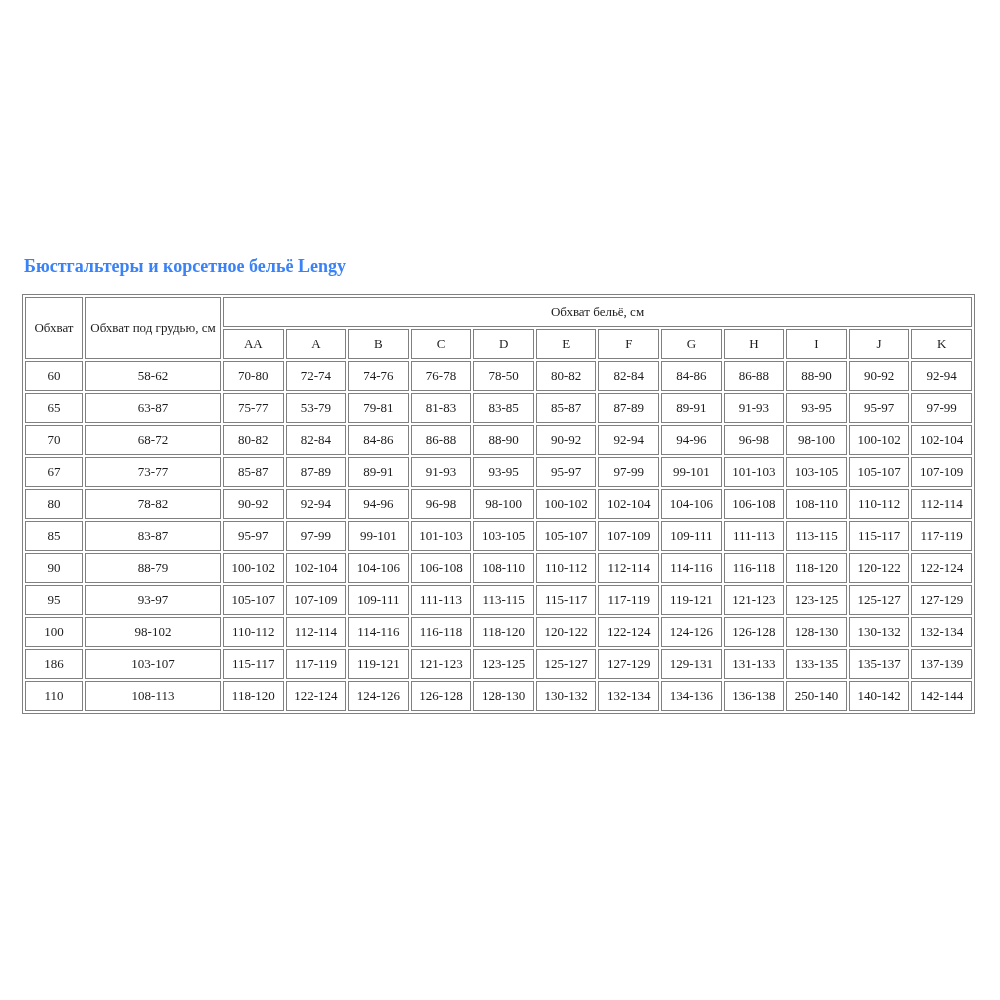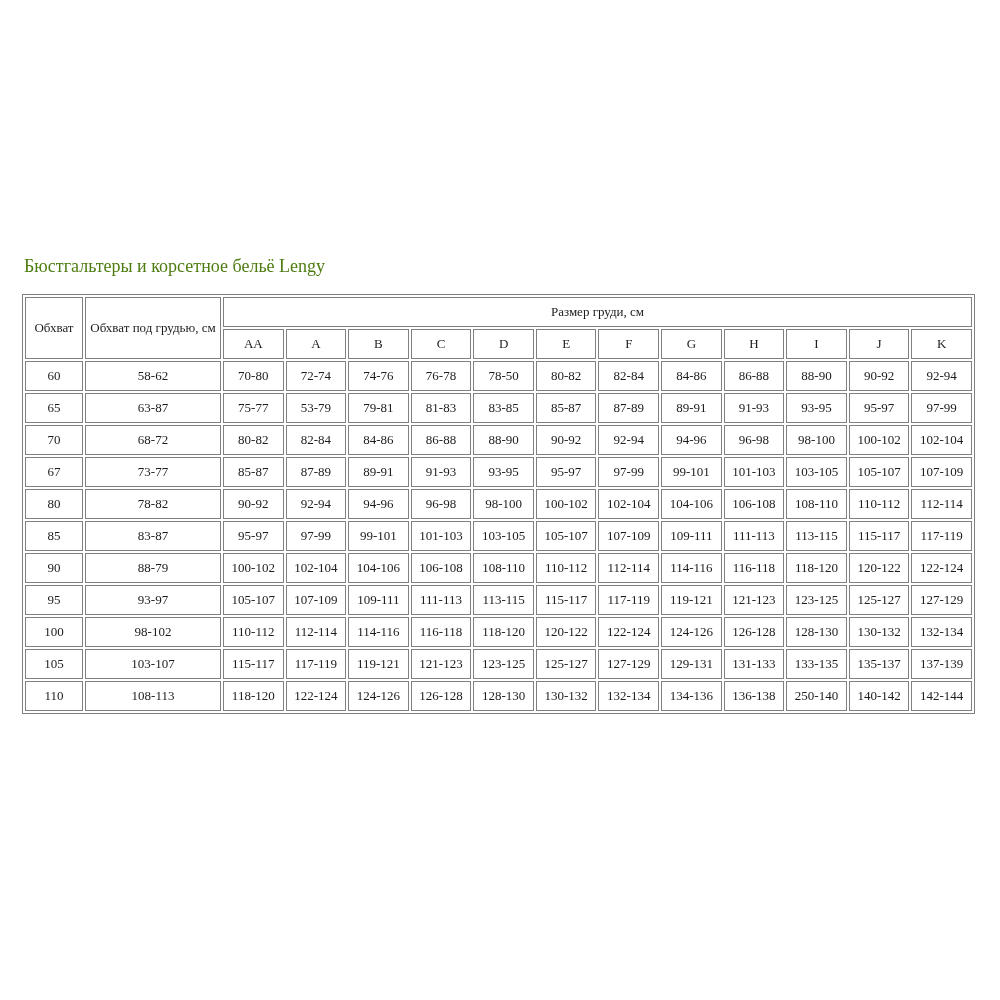--- a/index.html
+++ b/index.html
@@ -14,22 +14,22 @@
     background: #ffffff;
     box-sizing: border-box;
     padding: 0 22px;
     overflow: hidden;
   }
   h1.title {
     margin: 0 0 16px 2px;
     padding-top: 255px;
     font-size: 18px;
     line-height: 1.25;
-    font-weight: normal;
-    color: #4d7c0f;
+    font-weight: bold;
+    color: #3b82f6;
   }
   table.size-chart {
     border-collapse: separate;
     border-spacing: 2px;
     border: 1px solid #808080;
     width: 953px;
     table-layout: fixed;
     background: #ffffff;
   }
   table.size-chart td {
@@ -67,21 +67,21 @@
         <col>
         <col>
         <col>
         <col>
         <col>
     </colgroup>
     <thead>
       <tr>
         <td rowspan="2">Обхват</td>
         <td rowspan="2">Обхват под грудью, см</td>
-        <td colspan="12">Размер груди, см</td>
+        <td colspan="12">Обхват бельё, см</td>
       </tr>
       <tr id="cup-header-row">
           <td>AA</td>
           <td>A</td>
           <td>B</td>
           <td>C</td>
           <td>D</td>
           <td>E</td>
           <td>F</td>
           <td>G</td>
@@ -230,21 +230,21 @@
           <td>118-120</td>
           <td>120-122</td>
           <td>122-124</td>
           <td>124-126</td>
           <td>126-128</td>
           <td>128-130</td>
           <td>130-132</td>
           <td>132-134</td>
         </tr>
         <tr>
-          <td>105</td>
+          <td>186</td>
           <td>103-107</td>
           <td>115-117</td>
           <td>117-119</td>
           <td>119-121</td>
           <td>121-123</td>
           <td>123-125</td>
           <td>125-127</td>
           <td>127-129</td>
           <td>129-131</td>
           <td>131-133</td>

